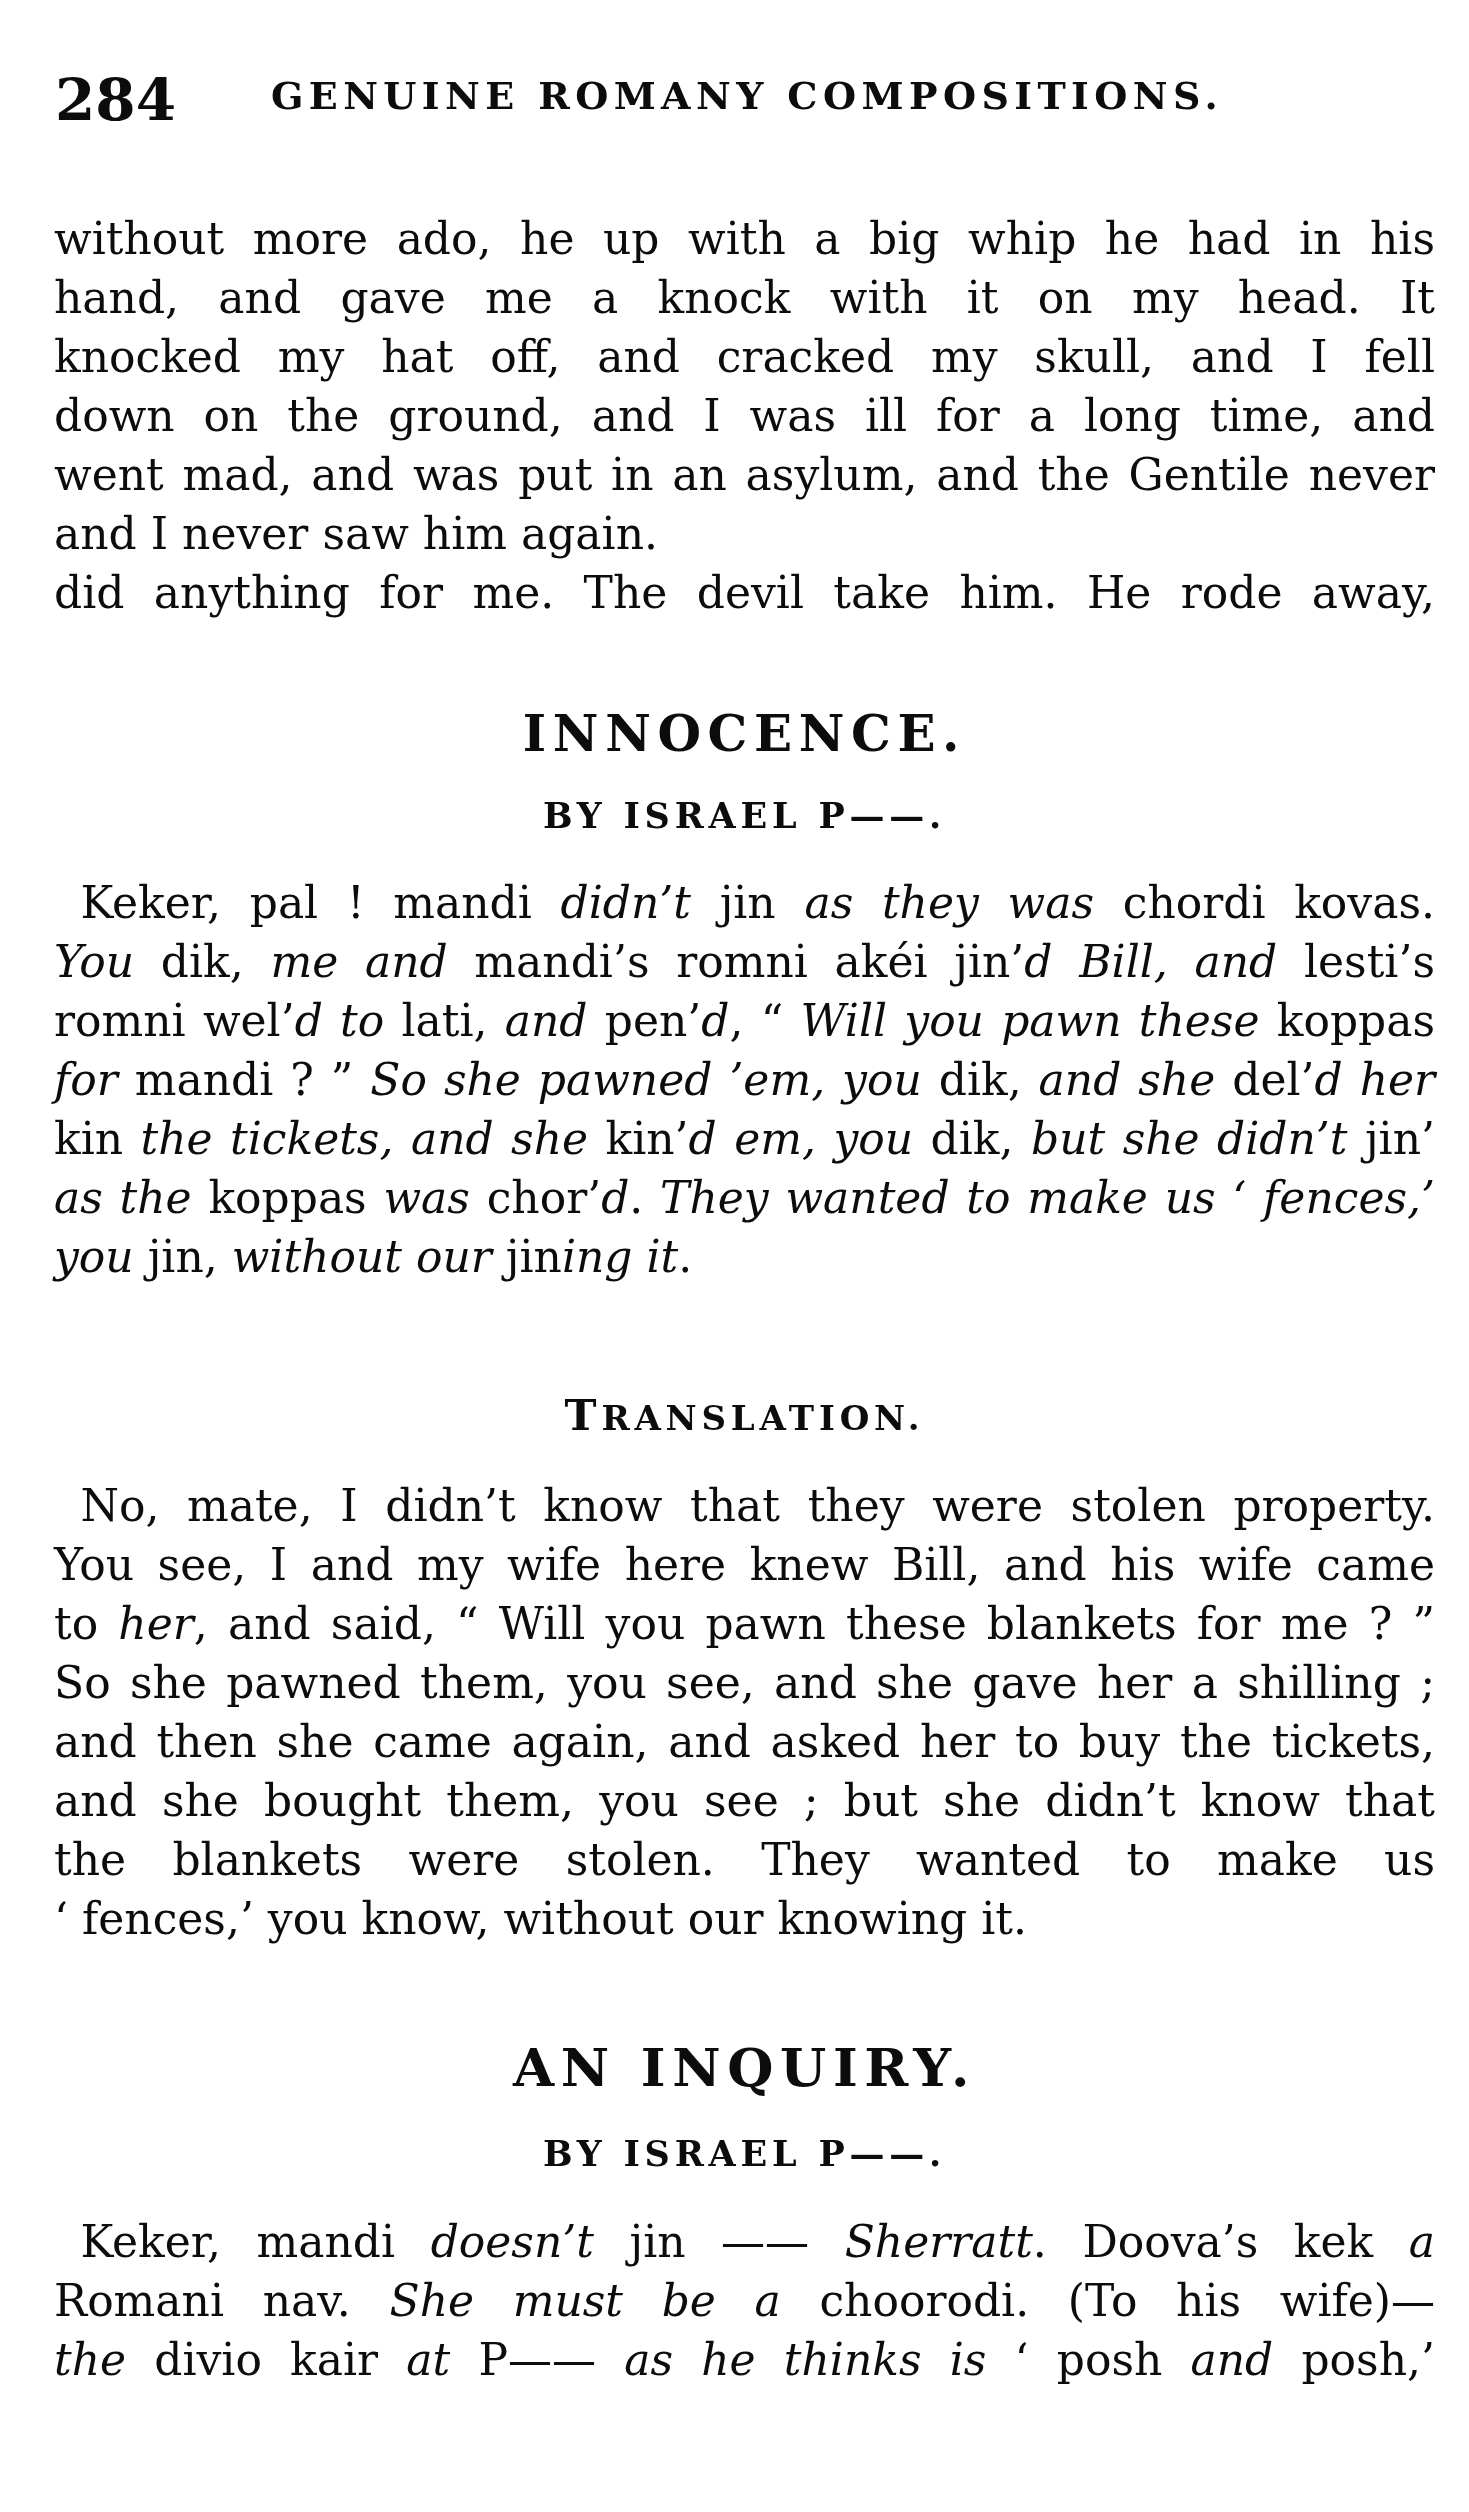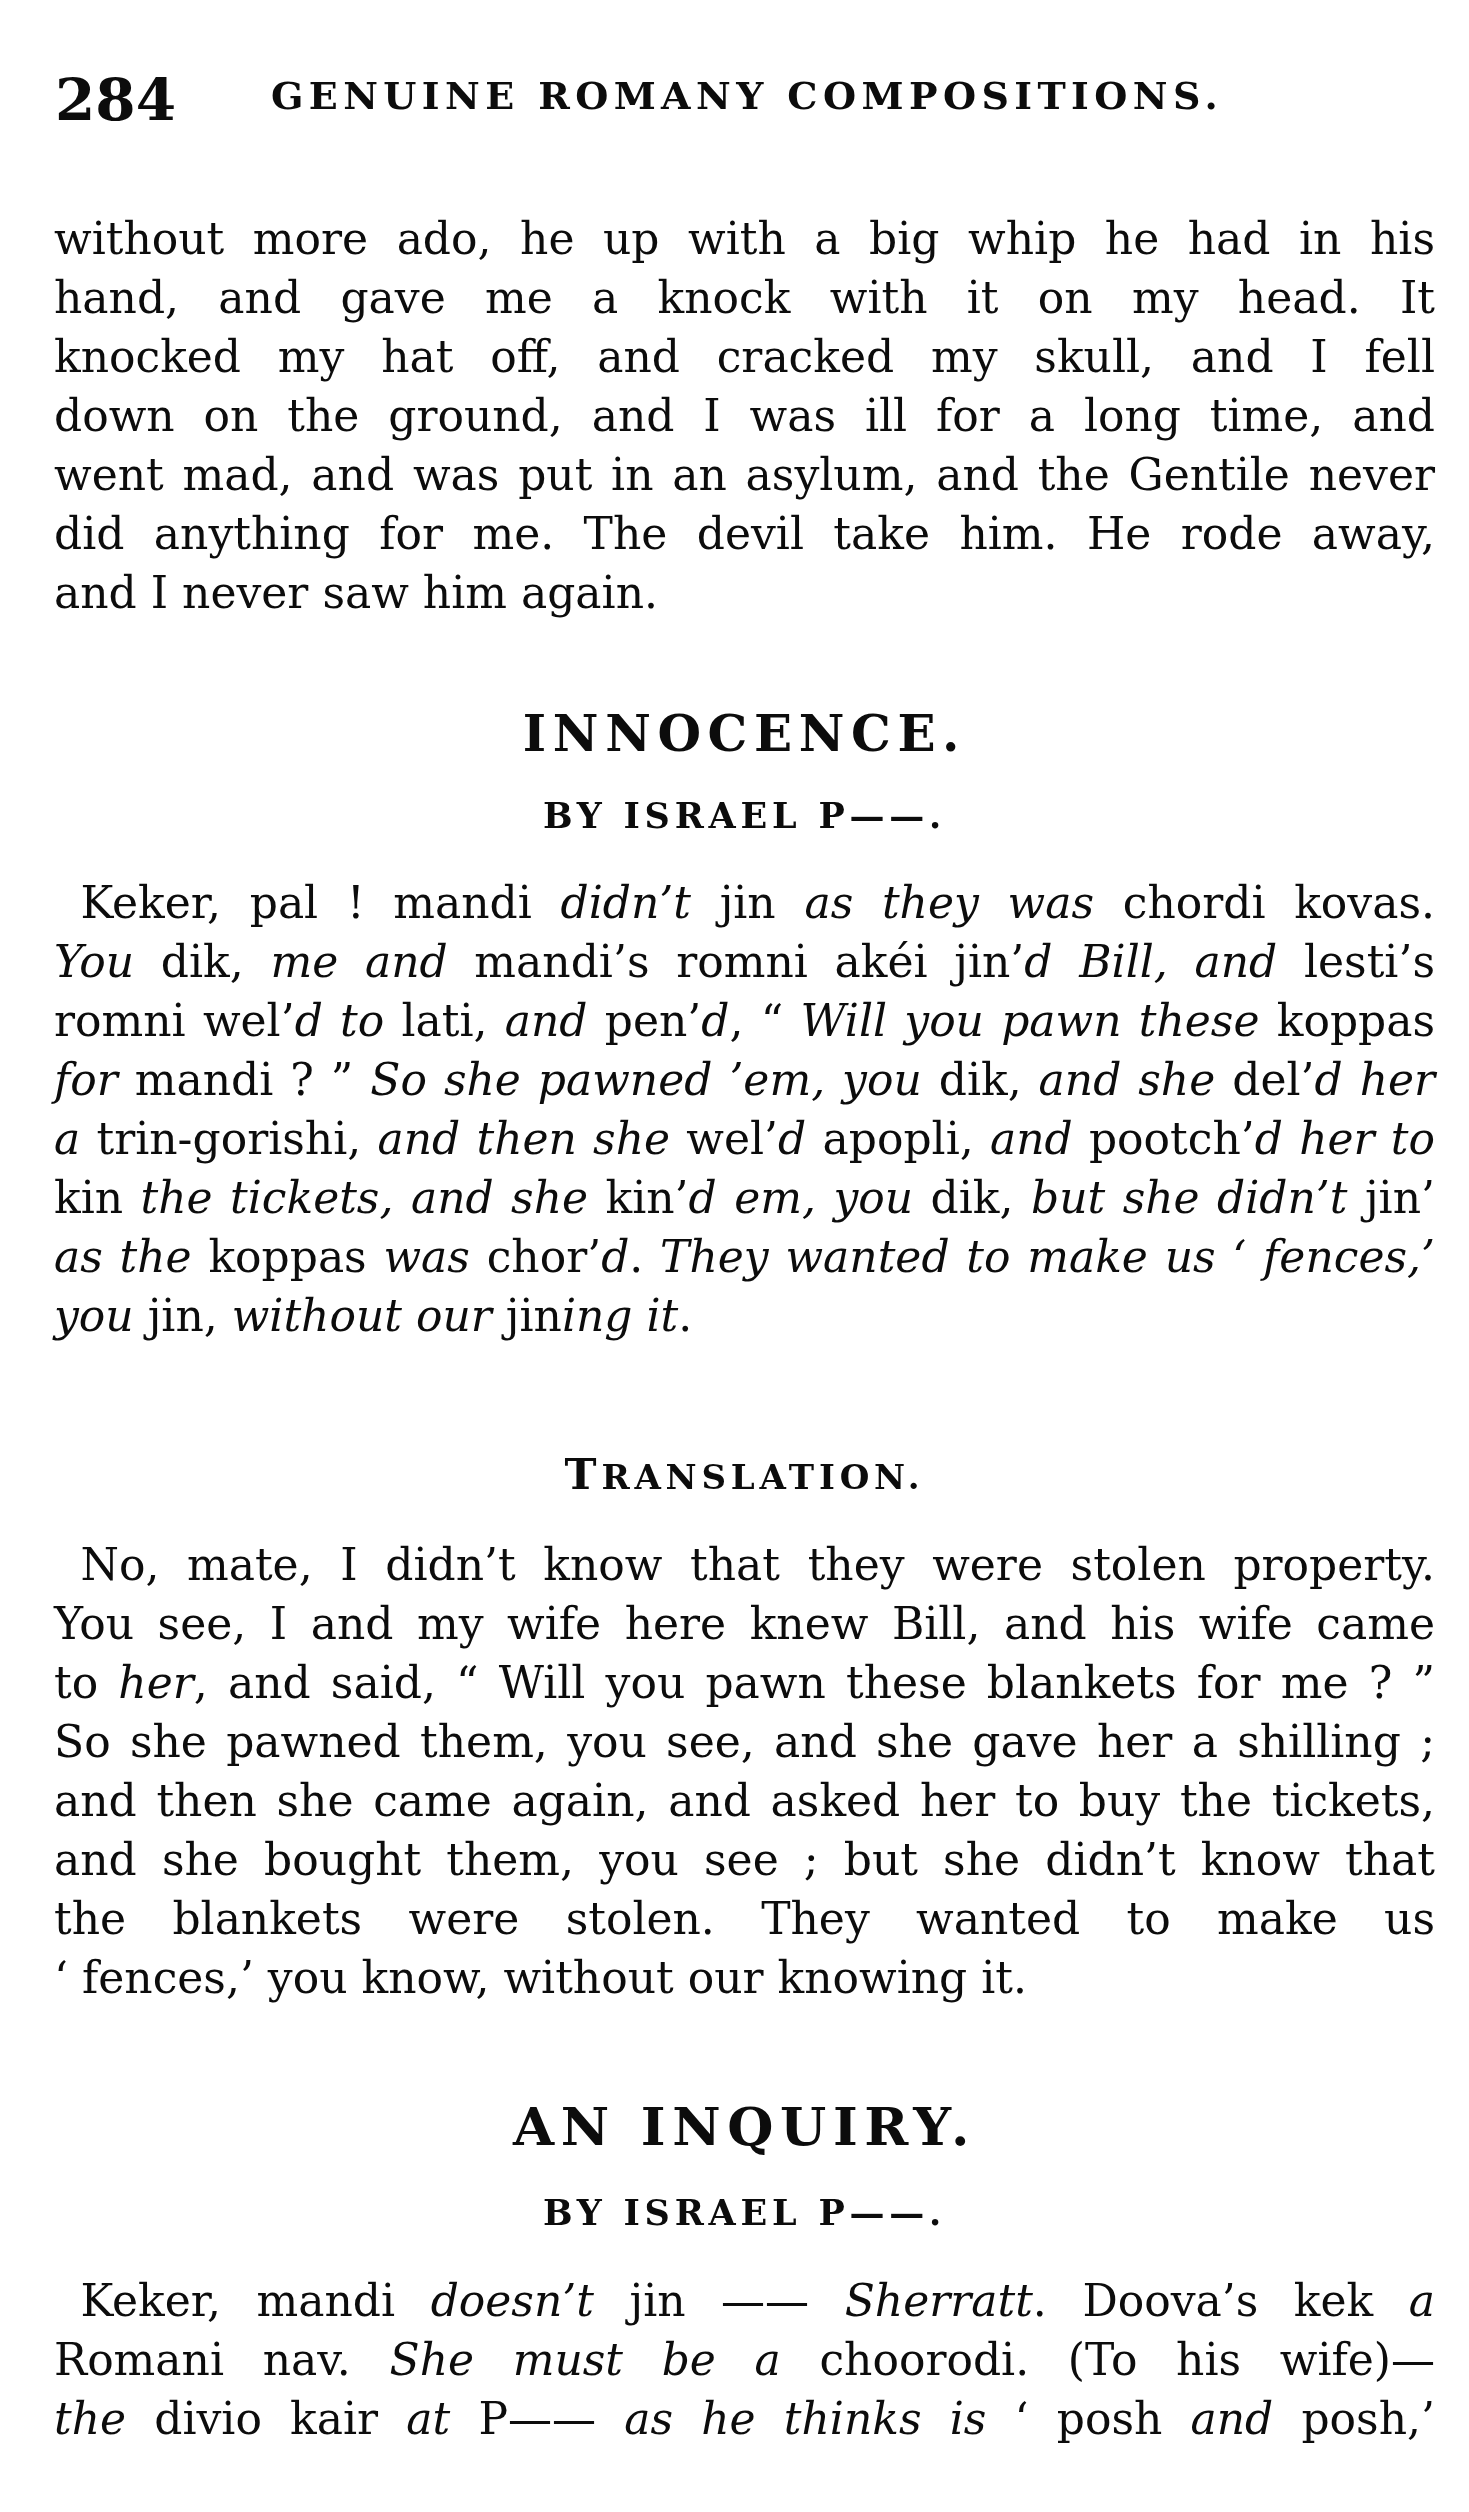--- a/index.html
+++ b/index.html
@@ -112,32 +112,31 @@
   </div>
 
   <div class="column">
 
     <div class="para p-opening">
         <div class="line">without more ado, he up with a big whip he had in his</div>
         <div class="line">hand, and gave me a knock with it on my head.  It</div>
         <div class="line">knocked my hat off, and cracked my skull, and I fell</div>
         <div class="line">down on the ground, and I was ill for a long time, and</div>
         <div class="line">went mad, and was put in an asylum, and the Gentile never</div>
+        <div class="line lastline">and I never saw him again.</div>
         <div class="line">did anything for me.  The devil take him.  He rode away,</div>
-        <div class="line lastline">and I never saw him again.</div>
       </div>
 
     <div class="section-title t-innocence">INNOCENCE.</div>
     <div class="byline">BY ISRAEL P——.</div>
     <div class="para p-innocence indent">
         <div class="line">Keker, pal !  mandi <i>didn’t</i> jin <i>as they was</i> chordi kovas.</div>
         <div class="line"><i>You</i> dik, <i>me and</i> mandi’s romni akéi jin’<i>d Bill, and</i> lesti’s</div>
         <div class="line">romni wel’<i>d to</i> lati, <i>and</i> pen’<i>d</i>, “ <i>Will you pawn these</i> koppas</div>
         <div class="line"><i>for</i> mandi ? ”   <i>So she pawned ’em, you</i> dik, <i>and she</i> del’<i>d her</i></div>
-        <div class="line"><i>a</i> trin-gorishi, <i>and then she</i> wel’<i>d</i> apopli, <i>and</i> pootch’<i>d her to</i></div>
         <div class="line">kin <i>the tickets, and she</i> kin’<i>d em, you</i> dik, <i>but she didn’t</i> jin’</div>
         <div class="line"><i>as the</i> koppas <i>was</i> chor’<i>d</i>.   <i>They wanted to make us ‘ fences,’</i></div>
         <div class="line lastline"><i>you</i> jin, <i>without our</i> jin<i>ing it</i>.</div>
       </div>
 
     <div class="trans-title"><span class="cap">T</span><span class="rest">RANSLATION.</span></div>
     <div class="para p-translation indent">
         <div class="line">No, mate, I didn’t know that they were stolen  property.</div>
         <div class="line">You see, I and my wife here knew Bill, and his wife came</div>
         <div class="line">to <i>her</i>, and said, “ Will you pawn these blankets for me ? ”</div>

